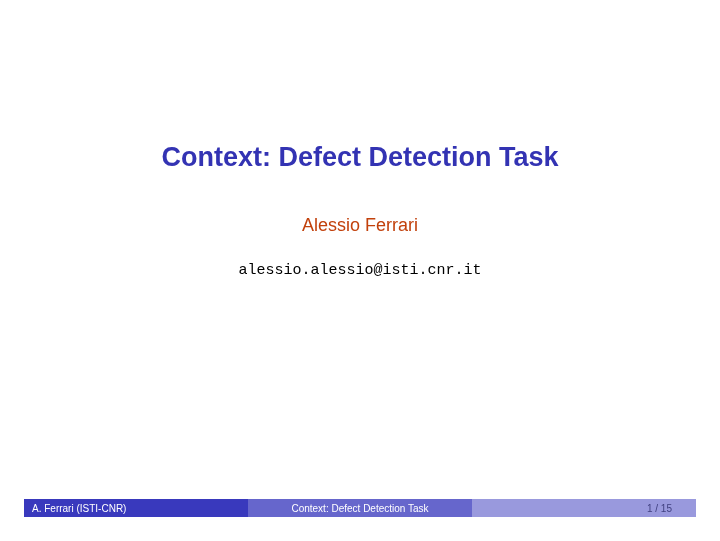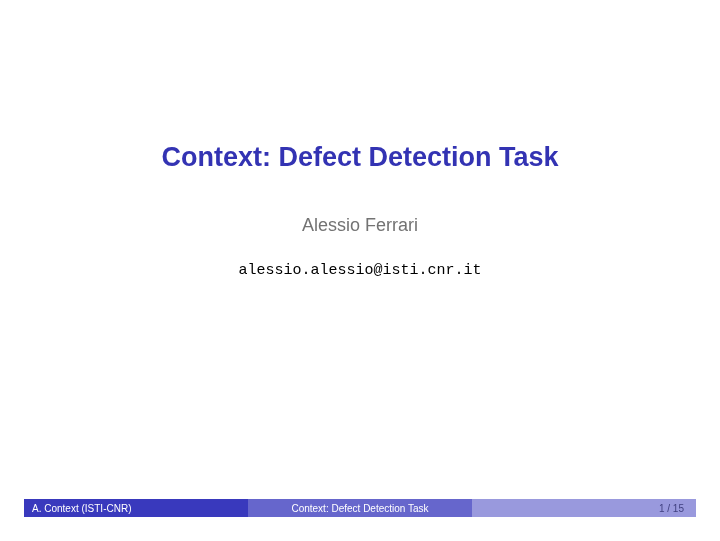--- a/index.html
+++ b/index.html
@@ -25,21 +25,21 @@
   padding-top: 142px;
 }
 .title {
   font-size: 27px;
   font-weight: bold;
   color: #3333b3;
   margin-bottom: 42px;
 }
 .author {
   font-size: 18px;
-  color: #737373;
+  color: #c2410c;
   margin-bottom: 26px;
 }
 .affiliation {
   font-size: 15px;
   color: #000000;
   margin-bottom: 7px;
 }
 .email {
   font-family: "Courier New", Courier, monospace;
   font-size: 15px;
@@ -68,31 +68,31 @@
   display: flex;
   align-items: center;
   justify-content: center;
 }
 .footer-right {
   background: #9999dd;
   width: 224px;
   display: flex;
   align-items: center;
   justify-content: flex-end;
-  padding-right: 12px;
+  padding-right: 24px;
   color: #404080;
 }
 </style>
 </head>
 <body>
 
 <div class="slide">
   <div class="content">
     <div class="title">Context: Defect Detection Task</div>
     <div class="author">Alessio Ferrari</div>
     <div class="email">alessio.alessio@isti.cnr.it</div>
   </div>
   <div class="footer">
-    <div class="footer-left">A. Context (ISTI-CNR)</div>
+    <div class="footer-left">A. Ferrari (ISTI-CNR)</div>
     <div class="footer-center">Context: Defect Detection Task</div>
     <div class="footer-right">1 / 15</div>
   </div>
 </div>
 
 </body></html>

